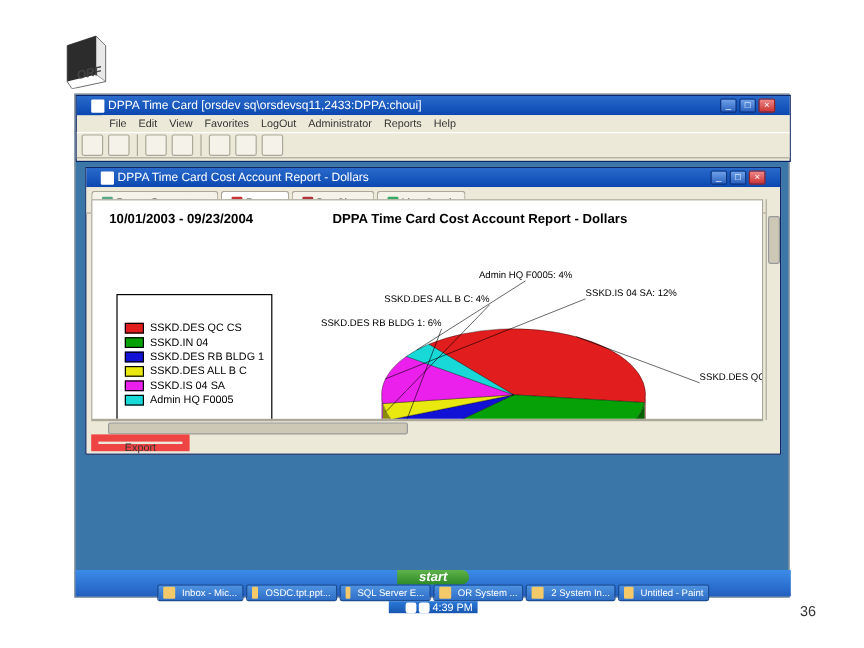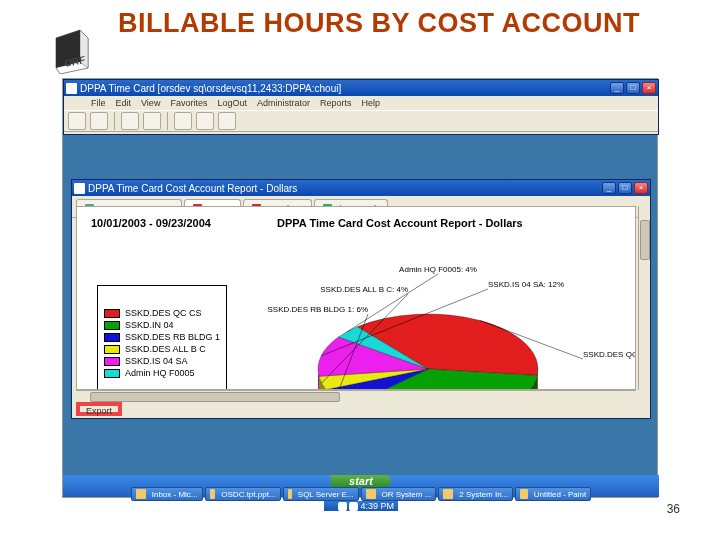--- a/index.html
+++ b/index.html
@@ -5,46 +5,46 @@
   * { box-sizing: border-box; margin: 0; padding: 0; }
   body { font-family: Tahoma, Arial, sans-serif; width: 720px; height: 540px; overflow: hidden; background: #fff; position: relative; }
   .slide { width: 720px; height: 540px; position: relative; background: #fff; }
   .title { position: absolute; top: 8px; left: 118px; font-family: "Trebuchet MS", sans-serif; font-size: 27px; font-weight: bold; color: #b33a00; letter-spacing: 0.5px; }
   .logo { position: absolute; top: 28px; left: 50px; width: 44px; height: 46px; }
   .logo svg { width: 44px; height: 46px; }
   .orf { position: absolute; top: 56px; left: 64px; font-size: 10px; font-style: italic; font-weight: bold; color: #444; transform: rotate(-12deg); }
   .desktop { position: absolute; top: 78px; left: 62px; width: 596px; height: 420px; background: #3a77a8; border: 1px solid #999; }
   
   .win-outer { position: absolute; left: 0; top: 0; width: 596px; border: 1px solid #0a246a; background: #ece9d8; }
-  .tb-blue { height: 16px; background: linear-gradient(#2a6acb,#0a48b0); display: flex; align-items: center; justify-content: space-between; padding: 0 2px; }
+  .tb-blue { height: 16px; background: linear-gradient(#2a6acb,#0a48b0); display: flex; align-items: center; justify-content: space-between; padding: 0 12px; }
   .tb-blue .title-text { color: #fff; font-size: 10px; display: flex; align-items: center; gap: 3px; }
   .tb-blue .title-text .wicon { width: 11px; height: 11px; background: #fff; border-radius: 1px; }
   .winbtns { display: flex; gap: 2px; }
   .winbtn { width: 14px; height: 12px; background: linear-gradient(#6fa1e8,#2b62c1); border: 1px solid #10357f; border-radius: 2px; color: #fff; font-size: 8px; line-height: 10px; text-align: center; }
   .winbtn.close { background: linear-gradient(#e88,#c33); border-color: #922; }
   .menubar { height: 14px; background: #ece9d8; display: flex; align-items: center; gap: 10px; padding: 0 6px; font-size: 9px; color: #333; margin-left: 21px; }
   .toolbar1 { height: 22px; background: #ece9d8; border-top: 1px solid #fff; border-bottom: 1px solid #aca899; display: flex; align-items: center; gap: 4px; padding: 0 4px; }
   .tbtn { width: 18px; height: 18px; border: 1px solid #aca899; background: #f5f3e9; border-radius: 2px; }
   .tsep { width: 1px; height: 18px; background: #aca899; margin: 0 2px; }
   
-  .win-inner { position: absolute; left: 8px; top: 60px; width: 580px; height: 240px; border: 1px solid #0a246a; background: #ece9d8; margin-top: 40px; }
+  .win-inner { position: absolute; left: 8px; top: 60px; width: 580px; height: 240px; border: 1px solid #0a246a; background: #ece9d8; }
   .tabbar { height: 22px; background: #ece9d8; border-bottom: 1px solid #aca899; display: flex; align-items: flex-end; padding: 0 4px; gap: 2px; }
   .tab { height: 18px; padding: 0 8px; font-size: 9px; line-height: 18px; border: 1px solid #aca899; border-bottom: none; background: #f5f3e9; border-radius: 3px 3px 0 0; display: flex; align-items: center; gap: 3px; color: #333; }
   .tab.sel { background: #fff; }
   .tab .ticon { width: 9px; height: 9px; background: #c33; border-radius: 1px; }
   .tab.report .ticon { background: #5a8; }
   .tab.bar .ticon { background: #b0343a; }
   .tab.line .ticon { background: #3a6; }
   .report-canvas { position: absolute; left: 4px; top: 26px; right: 14px; bottom: 28px; background: #fff; border: 1px solid #aca899; overflow: hidden; }
   .vscroll { position: absolute; right: 0; top: 26px; width: 12px; bottom: 28px; background: #ece9d8; border-left: 1px solid #aca899; }
   .vscroll .thumb { position: absolute; top: 14px; left: 1px; width: 10px; height: 40px; background: #cdc7b6; border: 1px solid #999; border-radius: 2px; }
   .hscroll { position: absolute; left: 4px; right: 14px; bottom: 16px; height: 12px; background: #ece9d8; border-top: 1px solid #aca899; }
   .hscroll .thumb { position: absolute; left: 14px; top: 1px; height: 10px; width: 250px; background: #cdc7b6; border: 1px solid #999; border-radius: 2px; }
   .bottombar { position: absolute; left: 4px; right: 4px; bottom: 2px; height: 14px; display: flex; align-items: center; }
-  .export-btn { height: 14px; padding: 0 6px; font-size: 9px; border: 4px solid #ef4444; background: #ece9d8; color: #333; }
+  .export-btn { height: 14px; padding: 0 22px; font-size: 9px; border: 6px solid #ef4444; background: #ece9d8; color: #333; }
   
   .report-inner { position: relative; width: 100%; height: 100%; font-size: 10px; }
   .date-range { position: absolute; left: 14px; top: 10px; font-size: 11px; font-weight: bold; }
   .report-title { position: absolute; left: 200px; top: 10px; font-size: 11px; font-weight: bold; }
   .legend { position: absolute; left: 20px; top: 78px; border: 1px solid #000; padding: 20px 6px; }
   .legend-row { display: flex; align-items: center; gap: 5px; margin: 2px 0; font-size: 9px; }
   .sw { width: 16px; height: 9px; border: 1px solid #000; }
   .pie-wrap { position: absolute; left: 216px; top: 52px; width: 310px; height: 210px; }
   .pie-wrap svg { width: 310px; height: 210px; overflow: visible; }
   .slice-label { font-size: 8px; fill: #000; }
@@ -55,21 +55,20 @@
   .task { height: 14px; padding: 0 4px; background: linear-gradient(#4f92e0,#2f6fc8); border: 1px solid #1d4c91; border-radius: 2px; color: #fff; font-size: 8px; display: flex; align-items: center; gap: 6px; max-width: 76px; overflow: hidden; white-space: nowrap; }
   .task .ti { width: 10px; height: 10px; background: #f4c96a; border-radius: 1px; }
   .tray { width: 74px; height: 22px; background: linear-gradient(#2b79d8,#1756b0); display: flex; align-items: center; justify-content: flex-end; padding: 0 4px; gap: 2px; color: #fff; font-size: 9px; }
   .tray .ticon2 { width: 9px; height: 9px; background: #fff; border-radius: 2px; }
   .page-num { position: absolute; right: 40px; bottom: 24px; font-size: 12px; color: #333; }
 </style>
 </head>
 <body>
 
 <div class="slide">
-  <div class="title">BILLABLE HOURS BY COST ACCOUNT</div>
 
   <div class="logo">
     <svg viewBox="0 0 44 46">
       <polygon points="6,10 30,2 38,10 38,40 10,46 6,40" fill="#ffffff" stroke="#333" stroke-width="0.6"></polygon>
       <polygon points="6,10 30,2 30,34 6,40" fill="#2c2c2c"></polygon>
       <polygon points="30,2 38,10 38,40 30,34" fill="#e8e8e8" stroke="#333" stroke-width="0.4"></polygon>
     </svg>
   </div>
   <div class="orf">ORF</div>
 

